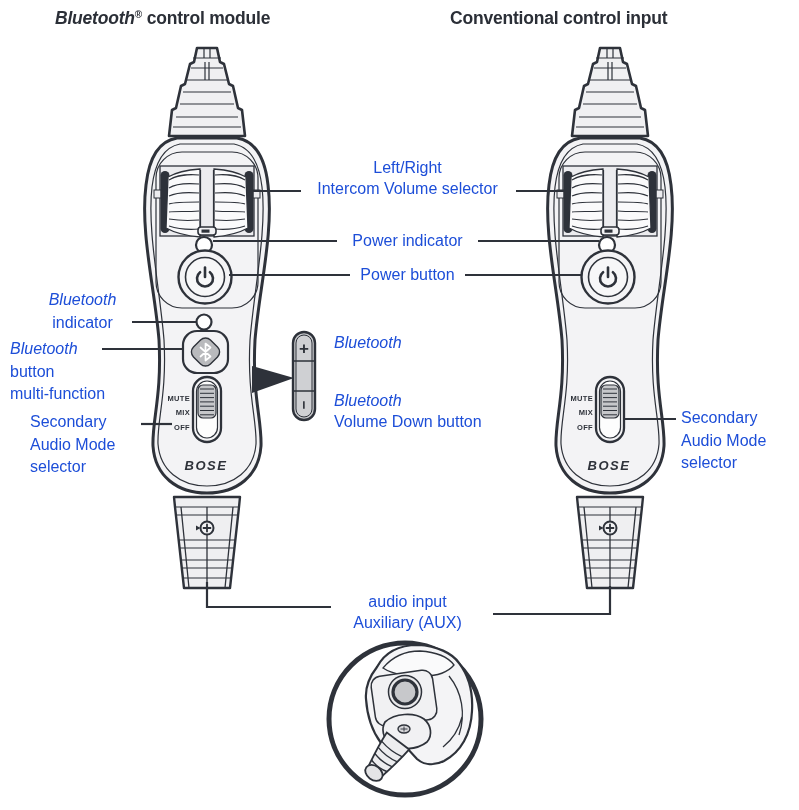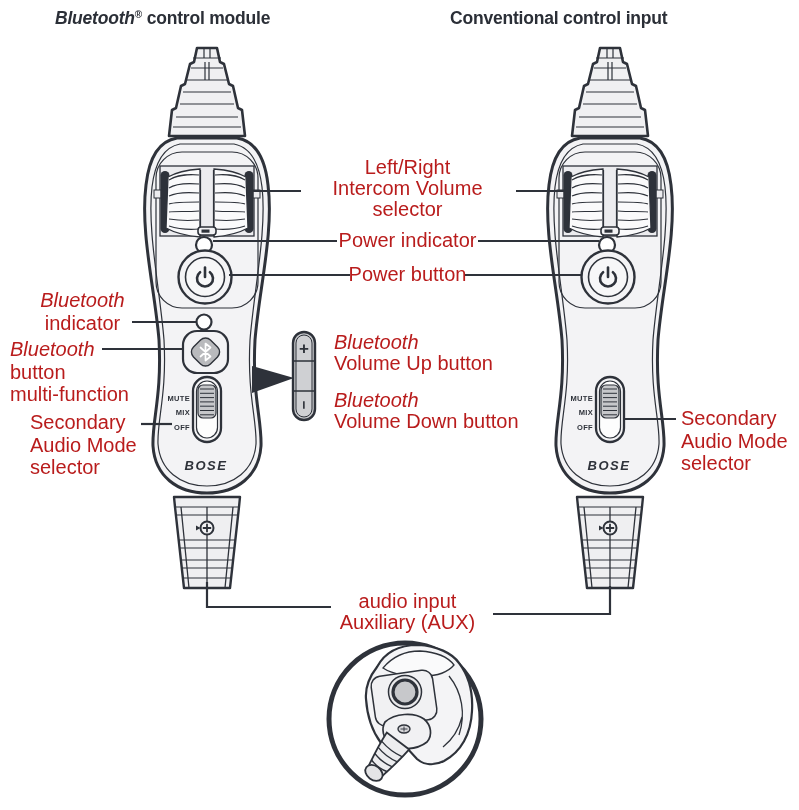--- a/index.html
+++ b/index.html
@@ -5,21 +5,21 @@
   html,body{margin:0;padding:0;background:#ffffff;}
   #canvas{
     position:relative;width:799px;height:810px;background:#fff;overflow:hidden;
     font-family:"Liberation Sans",sans-serif;color:#2b2f37;
   }
   #art{position:absolute;left:0;top:0;}
   .title{
     position:absolute;font-size:17.5px;font-weight:bold;
     letter-spacing:-0.2px;color:#2b2f37;
   }
-  .lbl{position:absolute;font-size:20px;line-height:21px;color:#b91c1c;}
+  .lbl{position:absolute;font-size:16px;line-height:21px;color:#1d4ed8;}
   .lbl.center{text-align:center;}
   .lbl .ln{display:block;}
   .it{font-style:italic;}
   sup.reg{font-size:10px;vertical-align:6px;font-weight:bold;}
   .lh22 .ln{line-height:22.5px;}
 </style>
 </head>
 <body>
 
 <div id="canvas">
@@ -180,21 +180,20 @@
   </div>
 
   <div class="lbl lh22" style="left:30px;top:411px;width:130px;">
     <span class="ln">Secondary</span>
     <span class="ln">Audio Mode</span>
     <span class="ln">selector</span>
   </div>
 
   <div class="lbl" style="left:334px;top:332px;width:200px;">
     <span class="ln it">Bluetooth</span>
-    <span class="ln">Volume Up button</span>
   </div>
 
   <div class="lbl" style="left:334px;top:390px;width:210px;">
     <span class="ln it">Bluetooth</span>
     <span class="ln">Volume Down button</span>
   </div>
 
   <div class="lbl lh22" style="left:681px;top:407px;width:120px;">
     <span class="ln">Secondary</span>
     <span class="ln">Audio Mode</span>

